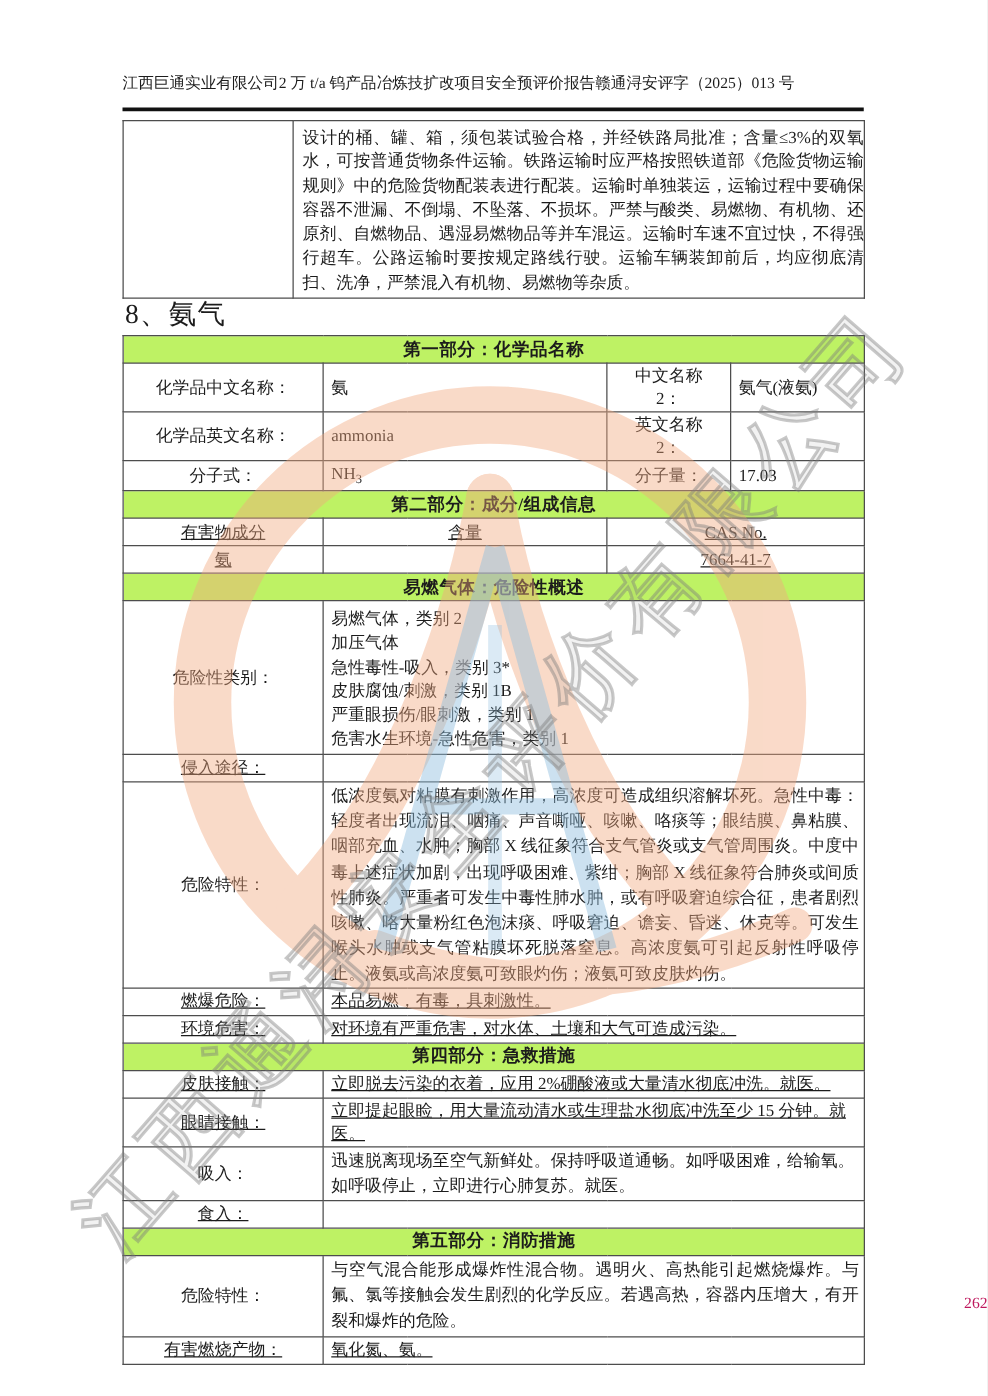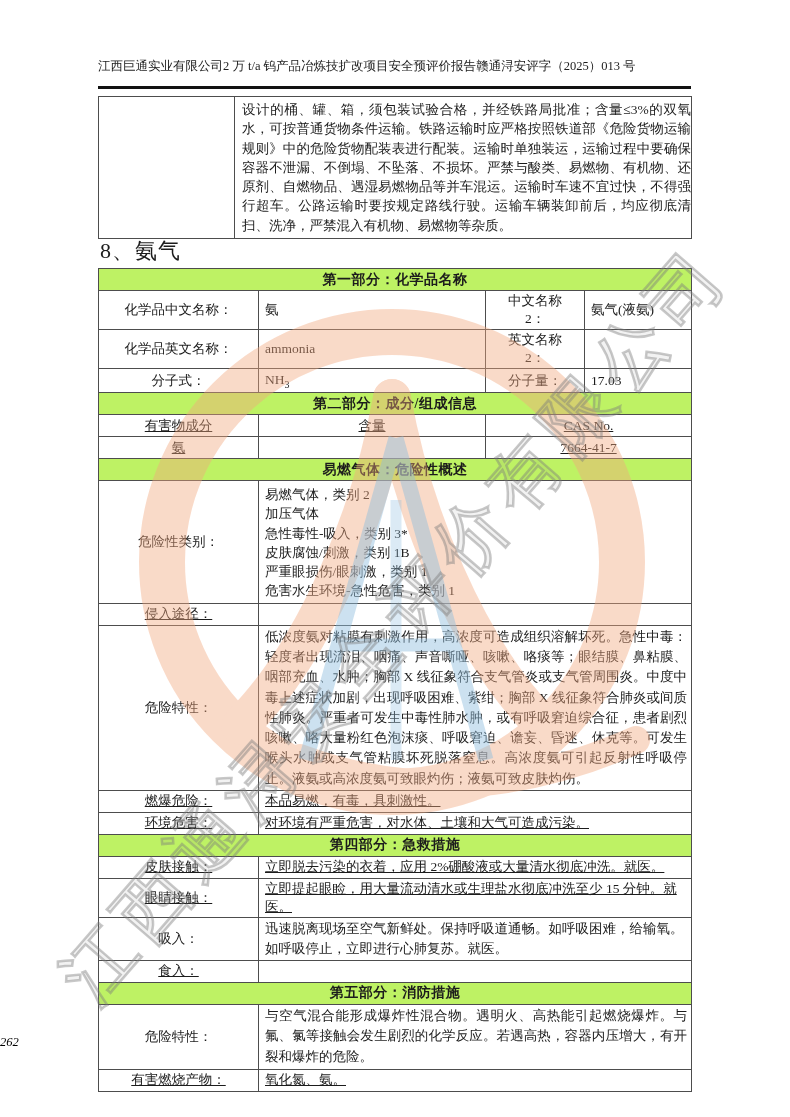--- a/index.html
+++ b/index.html
@@ -50,21 +50,21 @@
   .row-single td { height:22px;text-decoration:underline; }
   .lines6 { line-height:19.3px; padding-top:4px; padding-bottom:2px; }
   .para8 { line-height:20.25px; text-align:justify; padding-top:1px; padding-bottom:1px; }
   .para2 { line-height:20px; }
   .para3 { line-height:20.6px; text-align:justify; }
   sub { font-size:10px; }
 
   
   .page-footer {
     position:absolute; left:0; right:0; top:1035px;
-    text-align:left; font-size:12.5px; color:#000000;font-style:italic;
+    text-align:right; font-size:12.5px; color:#be185d;
   }
 
   
   .wm-layer { position:absolute; inset:0; pointer-events:none; }
   .wm-svg { position:absolute; left:0; top:0; }
   .wm-text {
     position:absolute; left:395px; top:625px; width:1000px;
     transform:translate(-50%,-50%) rotate(-49deg);
     font-size:72px; letter-spacing:9px; white-space:nowrap; text-align:center;
     color:rgba(125,125,125,0.10);

